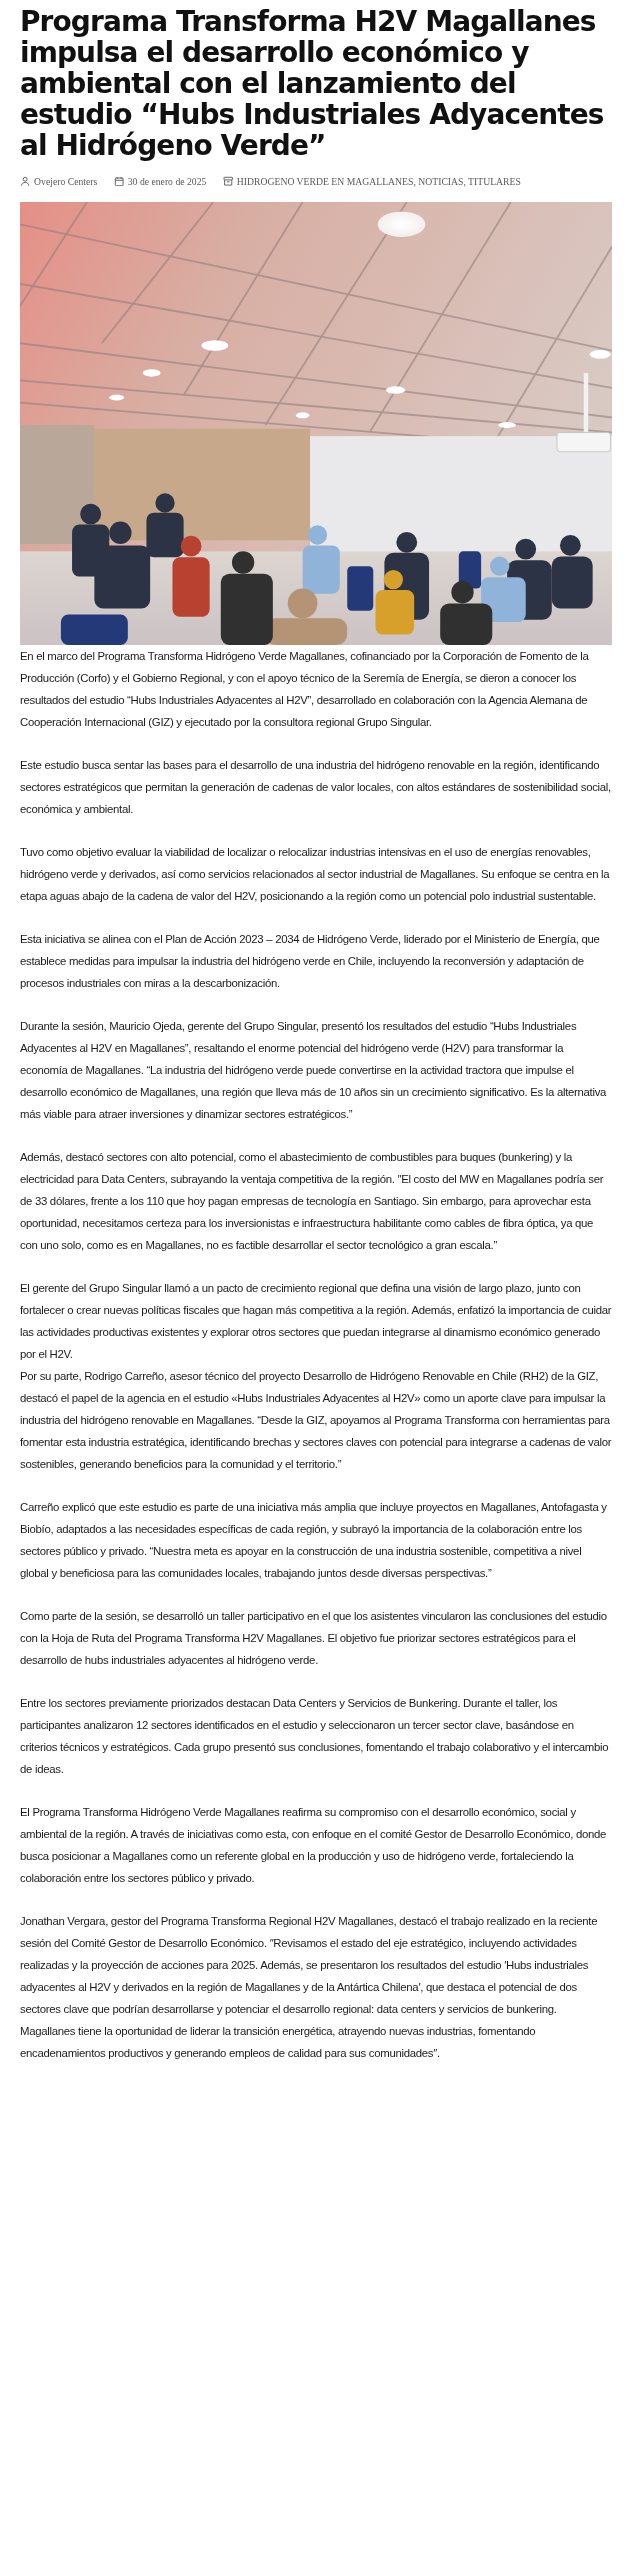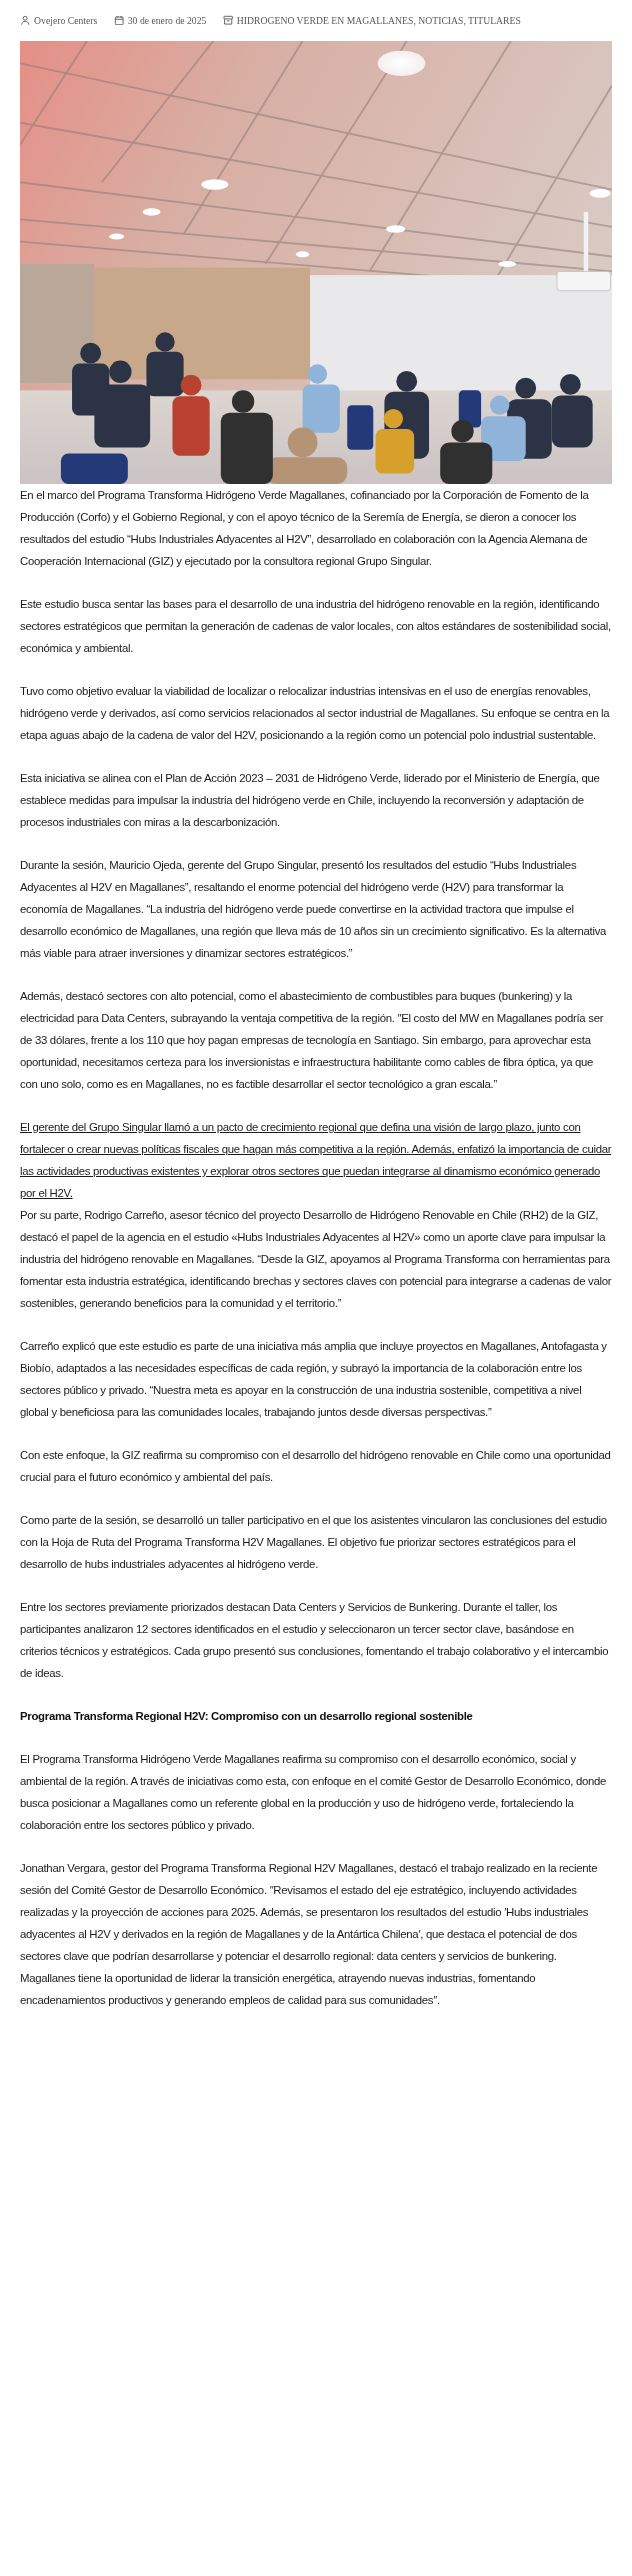--- a/index.html
+++ b/index.html
@@ -39,27 +39,28 @@
   }
   .content ul { margin: 17px 0 0 0; padding-left: 39px; }
   .content ul li { margin: 0; }
   .content p { margin: 0 0 21px 0; }
   .content ul + p { margin-top: 16px; }
   .content h4 {
     font-family: "Liberation Sans", sans-serif;
     font-weight: 700; font-size: 11.4px; line-height: 22px;
     margin: 0 0 21px 0; color: #111;
   }
-  .content p.tight { margin-bottom: 0; text-decoration: underline; }
+  .content p.tight { margin-bottom: 0; }
 </style>
 </head>
 <body>
 
 <div class="page">
 
+  <h1 class="title">Programa Transforma H2V Magallanes impulsa el desarrollo económico y ambiental con el lanzamiento del estudio “Hubs Industriales Adyacentes al Hidrógeno Verde”</h1>
 
   <div class="meta">
     <div class="item">
       <span class="icon">
         <svg viewBox="0 0 16 16" fill="none" stroke="#555" stroke-width="1.4">
             <circle cx="8" cy="5" r="3"></circle>
             <path d="M2.5 15c0-3.2 2.5-5.2 5.5-5.2s5.5 2 5.5 5.2"></path>
           </svg>
       </span>
       <span>Ovejero Centers</span>
@@ -179,29 +180,27 @@
           <rect x="565" y="540" width="70" height="56" rx="12"></rect>
         </g>
     </svg>
   </div>
 
   <div class="content">
 
     <p>En el marco del Programa Transforma Hidrógeno Verde Magallanes, cofinanciado por la Corporación de Fomento de la Producción (Corfo) y el Gobierno Regional, y con el apoyo técnico de la Seremía de Energía, se dieron a conocer los resultados del estudio “Hubs Industriales Adyacentes al H2V”, desarrollado en colaboración con la Agencia Alemana de Cooperación Internacional (GIZ) y ejecutado por la consultora regional Grupo Singular.</p>
     <p>Este estudio busca sentar las bases para el desarrollo de una industria del hidrógeno renovable en la región, identificando sectores estratégicos que permitan la generación de cadenas de valor locales, con altos estándares de sostenibilidad social, económica y ambiental.</p>
     <p>Tuvo como objetivo evaluar la viabilidad de localizar o relocalizar industrias intensivas en el uso de energías renovables, hidrógeno verde y derivados, así como servicios relacionados al sector industrial de Magallanes. Su enfoque se centra en la etapa aguas abajo de la cadena de valor del H2V, posicionando a la región como un potencial polo industrial sustentable.</p>
-    <p>Esta iniciativa se alinea con el Plan de Acción 2023 – 2031 de Hidrógeno Verde, liderado por el Ministerio de Energía, que establece medidas para impulsar la industria del hidrógeno verde en Chile, incluyendo la reconversión y adaptación de procesos industriales con miras a la descarbonización.</p>
+    <p>Esta iniciativa se alinea con el Plan de Acción 2023 – 2034 de Hidrógeno Verde, liderado por el Ministerio de Energía, que establece medidas para impulsar la industria del hidrógeno verde en Chile, incluyendo la reconversión y adaptación de procesos industriales con miras a la descarbonización.</p>
     <p>Durante la sesión, Mauricio Ojeda, gerente del Grupo Singular, presentó los resultados del estudio “Hubs Industriales Adyacentes al H2V en Magallanes”, resaltando el enorme potencial del hidrógeno verde (H2V) para transformar la economía de Magallanes. “La industria del hidrógeno verde puede convertirse en la actividad tractora que impulse el desarrollo económico de Magallanes, una región que lleva más de 10 años sin un crecimiento significativo. Es la alternativa más viable para atraer inversiones y dinamizar sectores estratégicos.”</p>
     <p>Además, destacó sectores con alto potencial, como el abastecimiento de combustibles para buques (bunkering) y la electricidad para Data Centers, subrayando la ventaja competitiva de la región. ″El costo del MW en Magallanes podría ser de 33 dólares, frente a los 110 que hoy pagan empresas de tecnología en Santiago. Sin embargo, para aprovechar esta oportunidad, necesitamos certeza para los inversionistas e infraestructura habilitante como cables de fibra óptica, ya que con uno solo, como es en Magallanes, no es factible desarrollar el sector tecnológico a gran escala.”</p>
     <p class="tight">El gerente del Grupo Singular llamó a un pacto de crecimiento regional que defina una visión de largo plazo, junto con fortalecer o crear nuevas políticas fiscales que hagan más competitiva a la región. Además, enfatizó la importancia de cuidar las actividades productivas existentes y explorar otros sectores que puedan integrarse al dinamismo económico generado por el H2V.</p>
     <p>Por su parte, Rodrigo Carreño, asesor técnico del proyecto Desarrollo de Hidrógeno Renovable en Chile (RH2) de la GIZ, destacó el papel de la agencia en el estudio «Hubs Industriales Adyacentes al H2V» como un aporte clave para impulsar la industria del hidrógeno renovable en Magallanes. “Desde la GIZ, apoyamos al Programa Transforma con herramientas para fomentar esta industria estratégica, identificando brechas y sectores claves con potencial para integrarse a cadenas de valor sostenibles, generando beneficios para la comunidad y el territorio.”</p>
     <p>Carreño explicó que este estudio es parte de una iniciativa más amplia que incluye proyectos en Magallanes, Antofagasta y Biobío, adaptados a las necesidades específicas de cada región, y subrayó la importancia de la colaboración entre los sectores público y privado. “Nuestra meta es apoyar en la construcción de una industria sostenible, competitiva a nivel global y beneficiosa para las comunidades locales, trabajando juntos desde diversas perspectivas.”</p>
-    <p>Con este enfoque, la GIZ reafirma su compromiso con el desarrollo del hidrógeno renovable en Chile como una oportunidad crucial para el futuro económico y ambiental del país.</p>
 
     <p>Como parte de la sesión, se desarrolló un taller participativo en el que los asistentes vincularon las conclusiones del estudio con la Hoja de Ruta del Programa Transforma H2V Magallanes. El objetivo fue priorizar sectores estratégicos para el desarrollo de hubs industriales adyacentes al hidrógeno verde.</p>
     <p>Entre los sectores previamente priorizados destacan Data Centers y Servicios de Bunkering. Durante el taller, los participantes analizaron 12 sectores identificados en el estudio y seleccionaron un tercer sector clave, basándose en criterios técnicos y estratégicos. Cada grupo presentó sus conclusiones, fomentando el trabajo colaborativo y el intercambio de ideas.</p>
 
-    <h4>Programa Transforma Regional H2V: Compromiso con un desarrollo regional sostenible</h4>
     <p>El Programa Transforma Hidrógeno Verde Magallanes reafirma su compromiso con el desarrollo económico, social y ambiental de la región. A través de iniciativas como esta, con enfoque en el comité Gestor de Desarrollo Económico, donde busca posicionar a Magallanes como un referente global en la producción y uso de hidrógeno verde, fortaleciendo la colaboración entre los sectores público y privado.</p>
     <p>Jonathan Vergara, gestor del Programa Transforma Regional H2V Magallanes, destacó el trabajo realizado en la reciente sesión del Comité Gestor de Desarrollo Económico. ″Revisamos el estado del eje estratégico, incluyendo actividades realizadas y la proyección de acciones para 2025. Además, se presentaron los resultados del estudio ′Hubs industriales adyacentes al H2V y derivados en la región de Magallanes y de la Antártica Chilena′, que destaca el potencial de dos sectores clave que podrían desarrollarse y potenciar el desarrollo regional: data centers y servicios de bunkering. Magallanes tiene la oportunidad de liderar la transición energética, atrayendo nuevas industrias, fomentando encadenamientos productivos y generando empleos de calidad para sus comunidades″.</p>
   </div>
 </div>
 
 
 </body></html>

